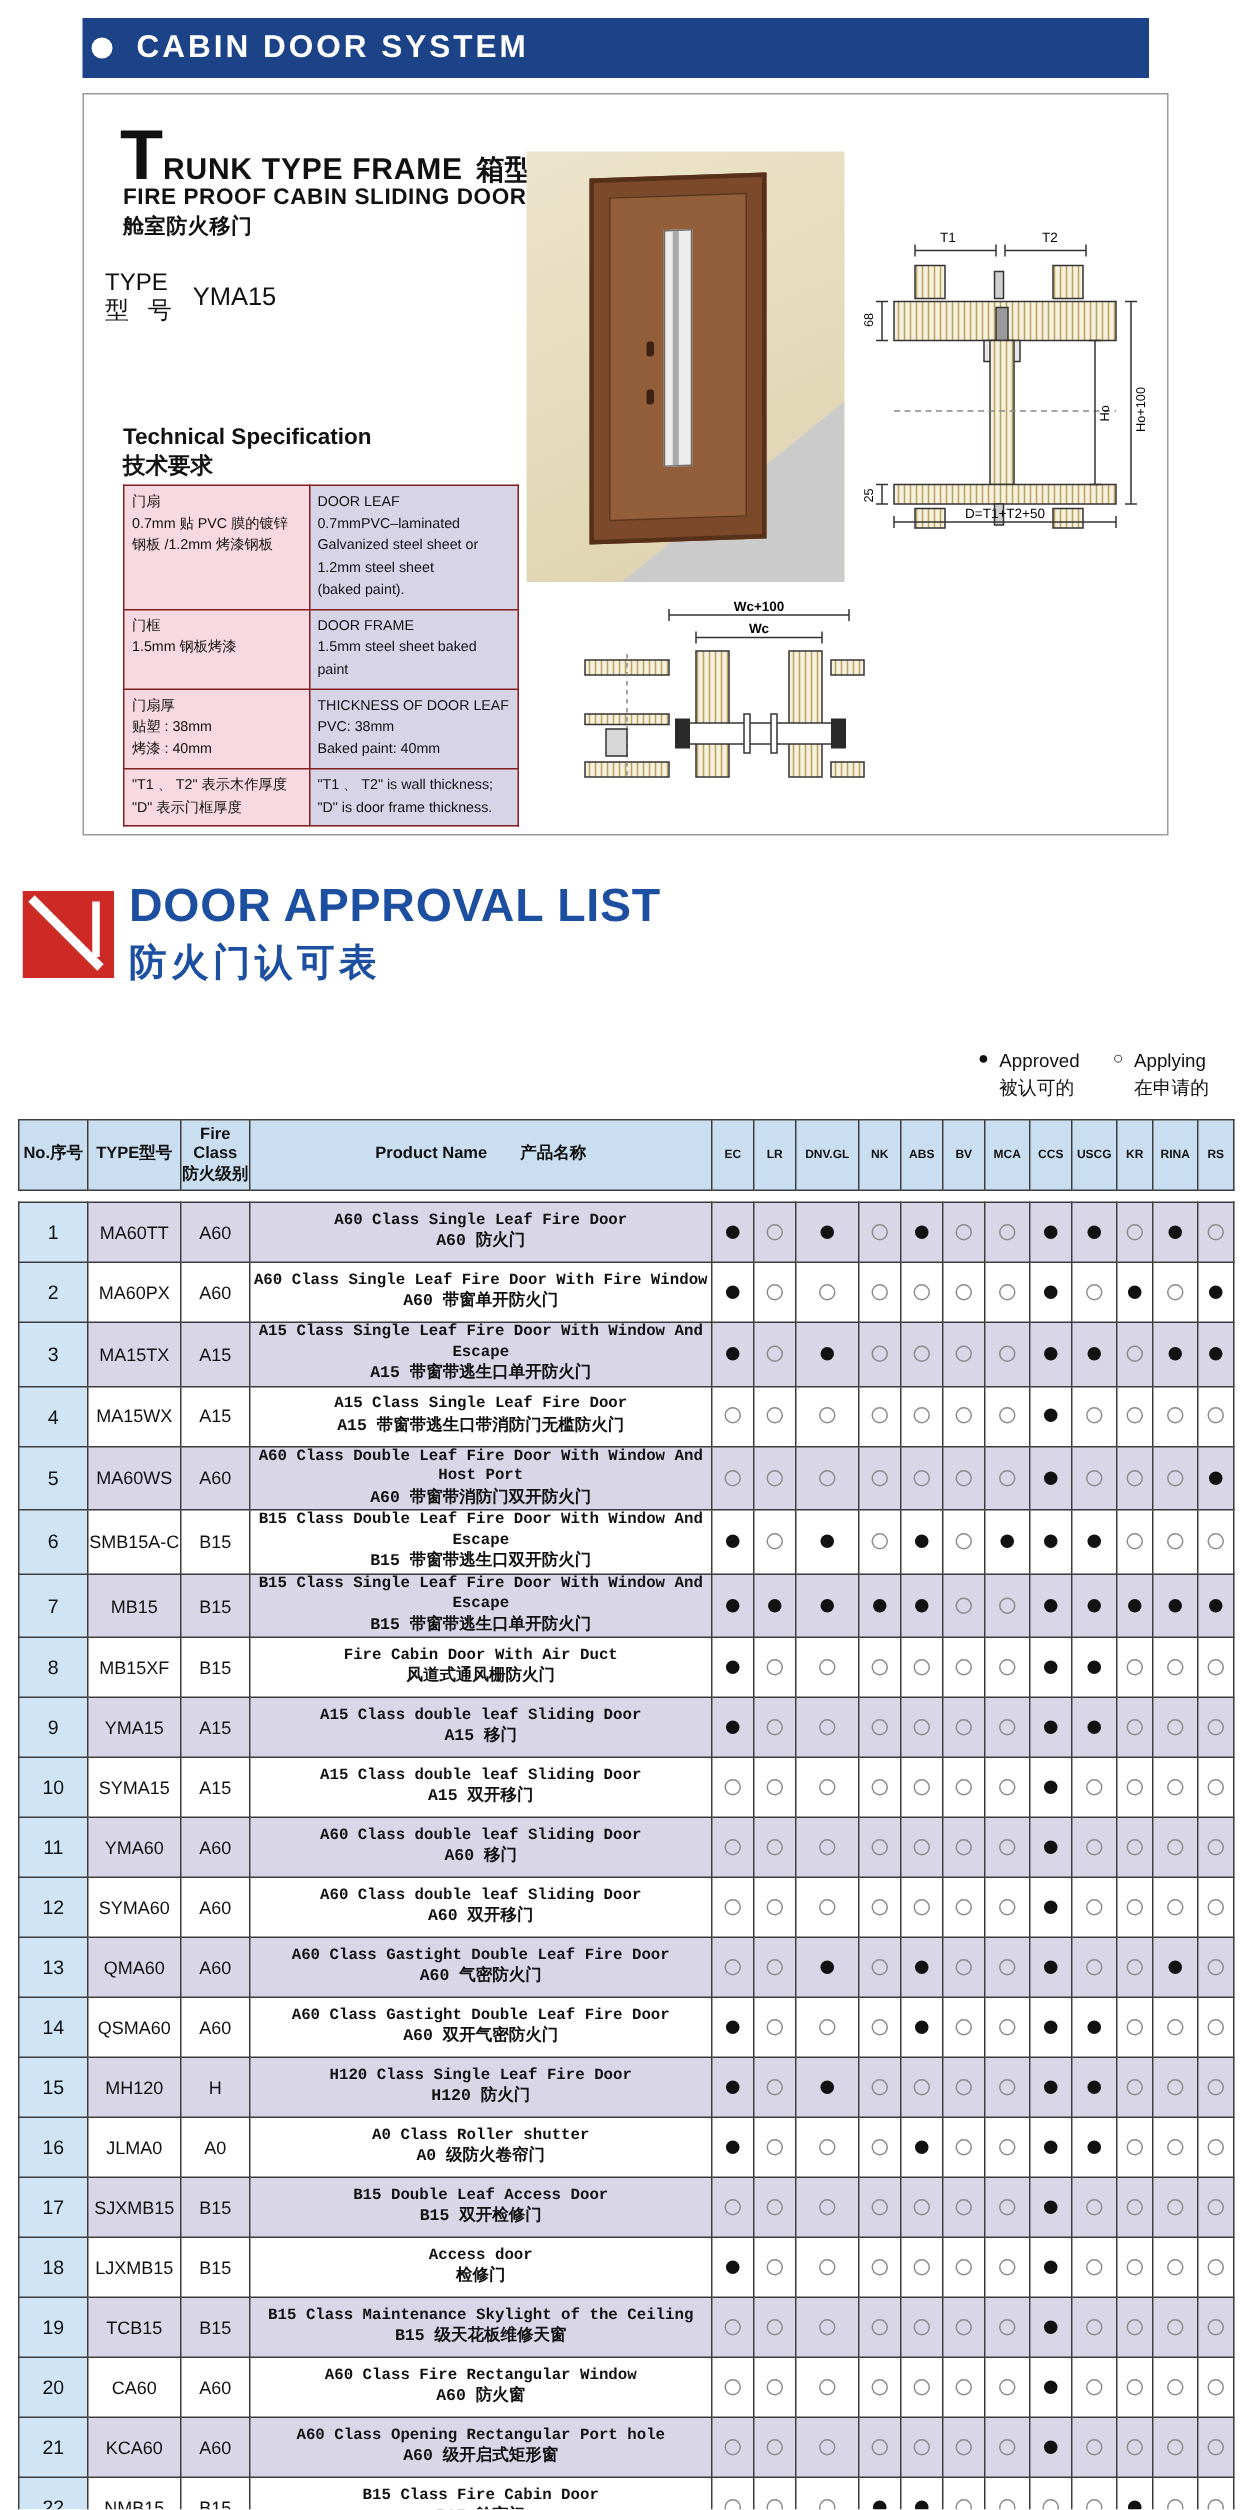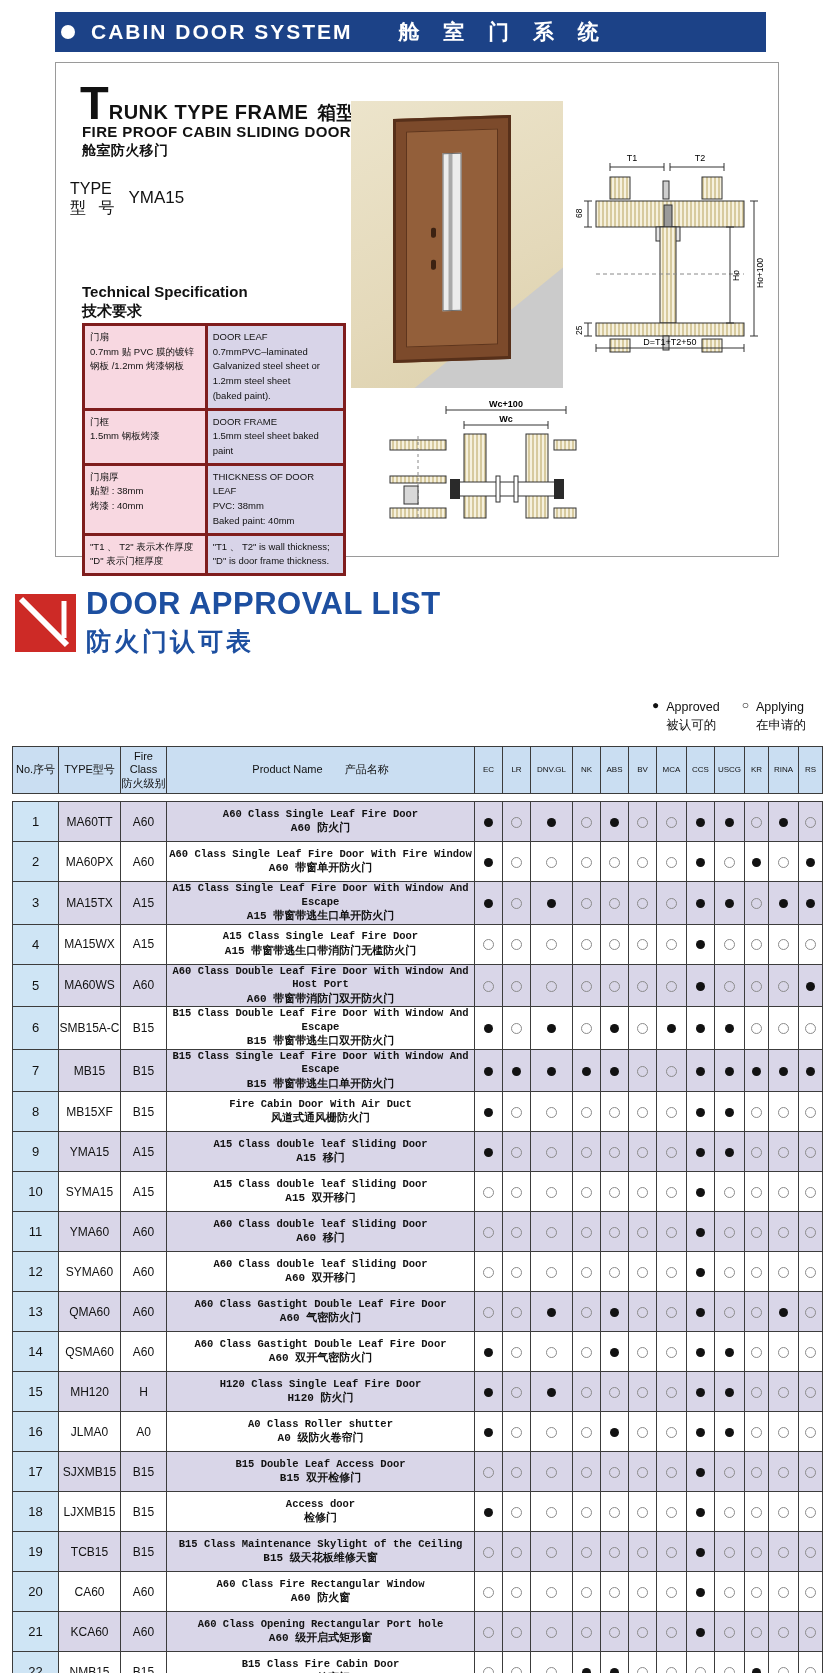--- a/index.html
+++ b/index.html
@@ -21,21 +21,21 @@
   .trunk-title .cn{font-size:19px;font-weight:bold;margin-left:9px;}
   .trunk-sub{position:absolute;left:26px;top:60px;font-size:15px;font-weight:bold;letter-spacing:.4px;line-height:1.25;}
   .trunk-sub .cn{font-size:14px;}
   .type-block{position:absolute;left:14px;top:116px;display:flex;align-items:center;}
   .type-block .lab{font-size:16px;line-height:1.2;}
   .type-block .lab .cn{letter-spacing:4px;}
   .type-block .val{font-size:17px;margin-left:10px;}
   .spec-title{position:absolute;left:26px;top:220px;font-size:15px;font-weight:bold;line-height:1.25;}
   .spec-title .cn{font-size:15px;}
   table.spec{position:absolute;left:26px;top:260px;width:264px;border-collapse:collapse;}
-  table.spec td{border:3px solid #7f1d1d;font-size:9.5px;line-height:1.55;padding:4px 5px;vertical-align:top;white-space:pre-line;}
+  table.spec td{border:1px solid #7f1d1d;font-size:9.5px;line-height:1.55;padding:4px 5px;vertical-align:top;white-space:pre-line;}
   td.spec-cn{background:#f8d8e1;width:47%;}
   td.spec-en{background:#d8d4e8;}
 
   
   .illu{position:absolute;left:295px;top:38px;width:212px;height:287px;
         background:linear-gradient(155deg,#ece4cb 0%,#e4d9ba 60%,#dcd0ac 100%);}
   .illu .floor{position:absolute;right:0;bottom:0;width:100%;height:100%;
         background:#cbcbcb;clip-path:polygon(100% 58%,100% 100%,30% 100%);}
   .illu .frame{position:absolute;left:42px;top:16px;width:112px;height:238px;background:#7c4a2b;
         border:3px solid #57301a;transform:skewY(-2deg);}
@@ -56,21 +56,21 @@
   .appr-titles .cn{font-size:25px;font-weight:bold;letter-spacing:3px;margin-top:3px;}
   .legend{position:absolute;right:24px;top:698px;display:flex;gap:22px;font-size:12.5px;}
   .legend .item{display:flex;gap:7px;}
   .legend .sym{font-size:12px;line-height:1.3;}
   .legend .txt{line-height:1.45;}
 
   
   .tbl-wrap{position:absolute;left:12px;top:746px;width:812px;}
   table.appr{border-collapse:collapse;table-layout:fixed;width:810px;}
   table.appr th,table.appr td{border:1px solid #3c3c3c;padding:0;vertical-align:middle;}
-  table.head th{background:#cadef2;font-size:11px;font-weight:normal;height:46px;white-space:pre-line;line-height:1.2;}
+  table.head th{background:#cadef2;font-size:11px;font-weight:bold;height:46px;white-space:pre-line;line-height:1.2;}
   table.head th.soc{font-size:8px;padding:0 1px;}
   table.body{margin-top:7px;}
   table.body td{height:39px;text-align:center;}
   td.no{background:#cfe5f5;font-size:13px;}
   tr.odd td.type,tr.odd td.fc,tr.odd td.prod,tr.odd td.dotcell{background:#d9d6e8;}
   tr.even td.type,tr.even td.fc,tr.even td.prod,tr.even td.dotcell{background:#ffffff;}
   td.type{font-size:12px;}
   td.fc{font-size:12px;}
   td.prod{text-align:left;padding:2px 4px 2px 8px;font-family:Liberation Mono, monospace;}
   .p-en{font-size:10.5px;line-height:1.3;font-weight:bold;}
@@ -80,21 +80,20 @@
   .dot.open{border:1px solid #8b8b8b;background:transparent;}
 </style>
 </head>
 <body>
 
 <div class="page">
 
   <div class="top-bar">
     <span class="bullet"></span>
     <span class="t-en">CABIN DOOR SYSTEM</span>
-    <span class="t-cn">舱 室 门 系 统</span>
   </div>
 
   <div class="trunk-box">
     <div class="trunk-title">
       <span class="dropcap">T</span>
         <span class="rest">RUNK TYPE FRAME</span>
       <span class="cn">箱型框</span>
     </div>
     <div class="trunk-sub">
       <div>FIRE PROOF CABIN SLIDING DOOR</div>

